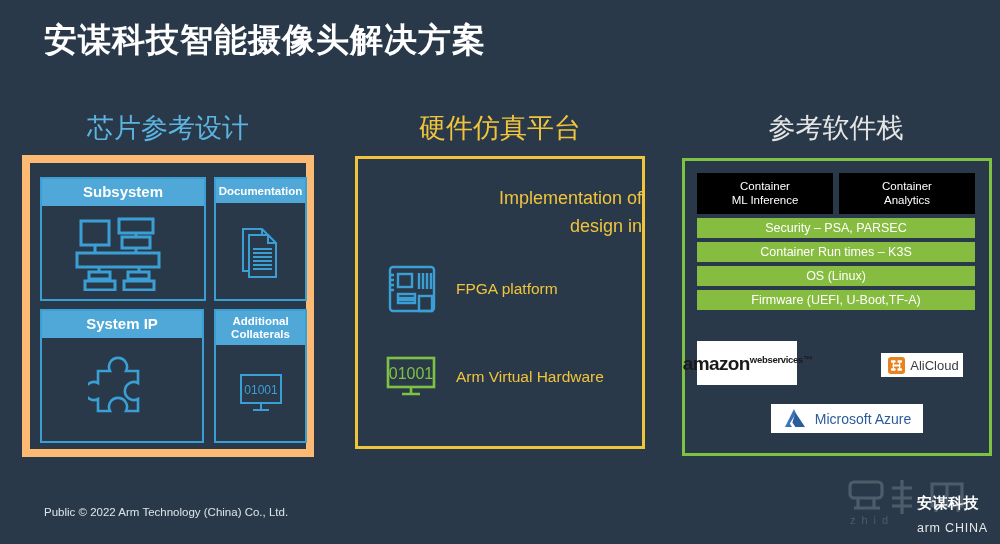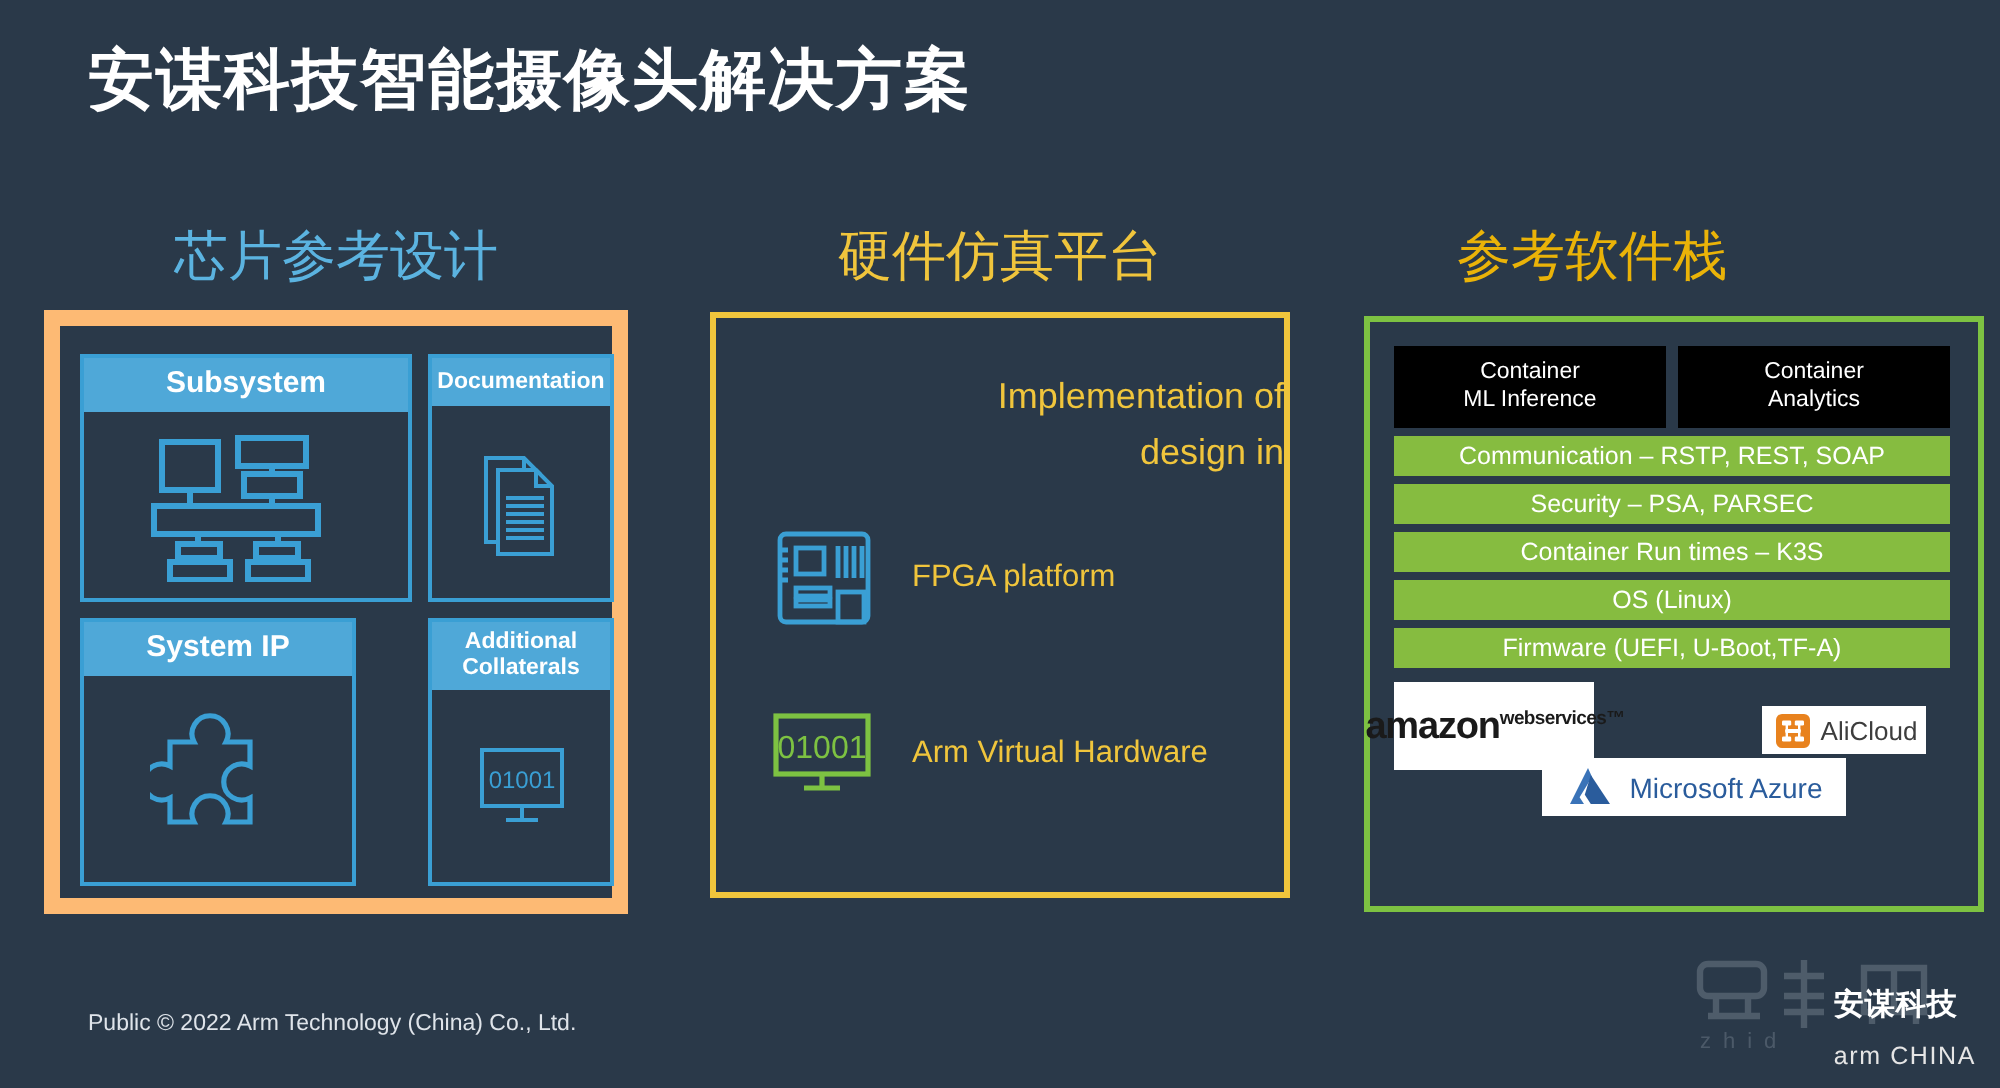--- a/index.html
+++ b/index.html
@@ -33,21 +33,21 @@
   
   .col-header {
     position: absolute;
     font-size: 27px;
     font-weight: normal;
     white-space: nowrap;
     text-align: center;
   }
   #hdr-0 { left: 22px;  top: 110px; width: 292px; color: #5bb3e0; }
   #hdr-1 { left: 355px; top: 110px; width: 290px; color: #f0c53c; }
-  #hdr-2 { left: 640px; top: 110px; width: 312px; color: #eab308; }
+  #hdr-2 { left: 680px; top: 110px; width: 312px; color: #e5e5e5; }
 
   
   .panel {
     position: absolute;
     box-sizing: border-box;
   }
   #panel-0 {
     left: 22px; top: 155px; width: 292px; height: 302px;
     border: 8px solid #fdba74;
     background: #2a3949;
@@ -91,21 +91,21 @@
   }
 
   #card-subsystem { left: 10px;  top: 14px;  width: 166px; height: 124px; }
   #card-subsystem .card-head { height: 27px; font-size: 15px; }
   #card-subsystem .card-body { height: calc(100% - 27px); }
 
   #card-doc { left: 184px; top: 14px;  width: 93px;  height: 124px; }
   #card-doc .card-head { height: 24px; font-size: 11.5px; }
   #card-doc .card-body { height: calc(100% - 24px); }
 
-  #card-sysip { left: 10px;  top: 146px; width: 138px; height: 134px; }
+  #card-sysip { left: 10px;  top: 146px; width: 164px; height: 134px; }
   #card-sysip .card-head { height: 27px; font-size: 15px; }
   #card-sysip .card-body { height: calc(100% - 27px); }
 
   #card-collateral { left: 184px; top: 146px; width: 93px;  height: 134px; }
   #card-collateral .card-head { height: 34px; font-size: 11.5px; padding: 0 2px; }
   #card-collateral .card-body { height: calc(100% - 34px); }
 
   
   #impl-text {
     position: absolute;
@@ -176,21 +176,21 @@
   .logo-badge {
     position: absolute;
     background: #ffffff;
     box-sizing: border-box;
     display: flex;
     align-items: center;
     justify-content: center;
   }
   #logo-aws    { left: 4px;   top: 2px;  width: 100px; height: 44px; }
   #logo-ali    { left: 188px; top: 14px; width: 82px;  height: 24px; padding-left: 3px; }
-  #logo-azure  { left: 78px;  top: 40px; width: 152px; height: 29px; }
+  #logo-azure  { left: 78px;  top: 65px; width: 152px; height: 29px; }
 
   .aws-text {
     display: flex;
     flex-direction: row;
     align-items: flex-start;
     line-height: 1;
     margin-left: 1px;
   }
   .aws-amazon {
     font-size: 19px;
@@ -369,21 +369,20 @@
       <div class="stack-top">
         <div class="stack-box">
           <div>Container</div>
           <div>ML Inference</div>
         </div>
         <div class="stack-box">
           <div>Container</div>
           <div>Analytics</div>
         </div>
       </div>
-      <div class="stack-row">Communication – RSTP, REST, SOAP</div>
       <div class="stack-row">Security – PSA, PARSEC</div>
       <div class="stack-row">Container Run times – K3S</div>
       <div class="stack-row">OS (Linux)</div>
       <div class="stack-row">Firmware (UEFI, U-Boot,TF-A)</div>
     </div>
 
     <div class="logos">
 
       <div class="logo-badge" id="logo-aws">
         <svg width="30" height="30" viewBox="0 0 30 30">

